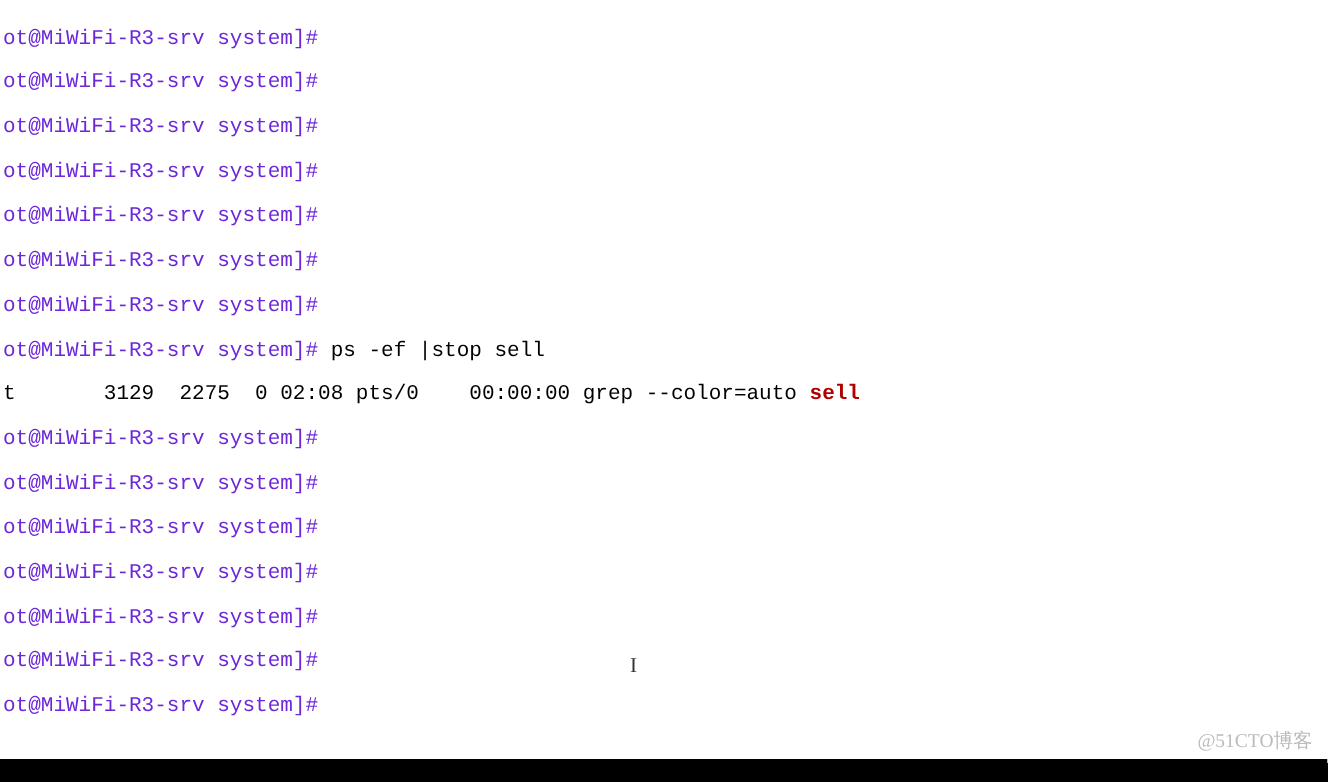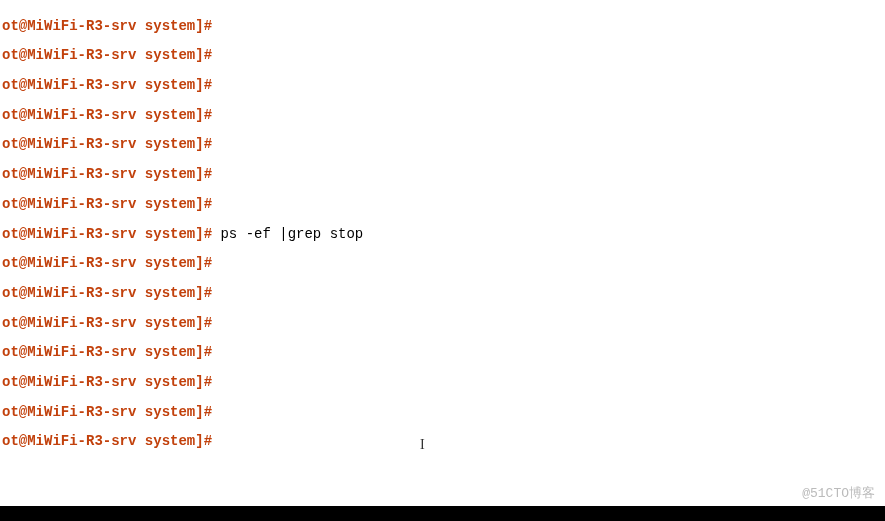--- a/index.html
+++ b/index.html
@@ -12,30 +12,30 @@
       height: 521px;
       overflow: hidden;
       position: relative;
     }
     .terminal {
       padding: 4px 2px;
       white-space: pre;
       color: #000;
     }
     .line { display: block; min-height: 15px; }
-    .prompt { color: #c2410c; font-weight: bold; }
+    .prompt { color: #6d28d9; }
     .cmd { color: #000; }
     .hl { color: #b00000; font-weight: bold; }
     .watermark {
       position: absolute;
       right: 10px;
       bottom: 20px;
       color: #bbb;
       font-size: 13px;
-      font-family: Liberation Mono, monospace;
+      font-family: Liberation Serif, serif;
     }
     .bottom-bar {
       position: absolute;
       left: 0;
       right: 0;
       bottom: 0;
       height: 15px;
       background: #000;
     }
     .ibeam {
@@ -51,21 +51,22 @@
 <body>
 
 <div class="terminal">
 <span class="line"><span class="prompt">ot@MiWiFi-R3-srv system]#</span></span>
 <span class="line"><span class="prompt">ot@MiWiFi-R3-srv system]#</span></span>
 <span class="line"><span class="prompt">ot@MiWiFi-R3-srv system]#</span></span>
 <span class="line"><span class="prompt">ot@MiWiFi-R3-srv system]#</span></span>
 <span class="line"><span class="prompt">ot@MiWiFi-R3-srv system]#</span></span>
 <span class="line"><span class="prompt">ot@MiWiFi-R3-srv system]#</span></span>
 <span class="line"><span class="prompt">ot@MiWiFi-R3-srv system]#</span></span>
-<span class="line"><span class="prompt">ot@MiWiFi-R3-srv system]# </span><span class="cmd">ps -ef |grep stop</span></span>
+<span class="line"><span class="prompt">ot@MiWiFi-R3-srv system]# </span><span class="cmd">ps -ef |stop sell</span></span>
+<span class="line"><span>t       3129  2275  0 02:08 pts/0    00:00:00 grep --color=auto </span><span class="hl">sell</span></span>
 <span class="line"><span class="prompt">ot@MiWiFi-R3-srv system]#</span></span>
 <span class="line"><span class="prompt">ot@MiWiFi-R3-srv system]#</span></span>
 <span class="line"><span class="prompt">ot@MiWiFi-R3-srv system]#</span></span>
 <span class="line"><span class="prompt">ot@MiWiFi-R3-srv system]#</span></span>
 <span class="line"><span class="prompt">ot@MiWiFi-R3-srv system]#</span></span>
 <span class="line"><span class="prompt">ot@MiWiFi-R3-srv system]#</span></span>
 <span class="line"><span class="prompt">ot@MiWiFi-R3-srv system]#</span></span>
 
 
 

